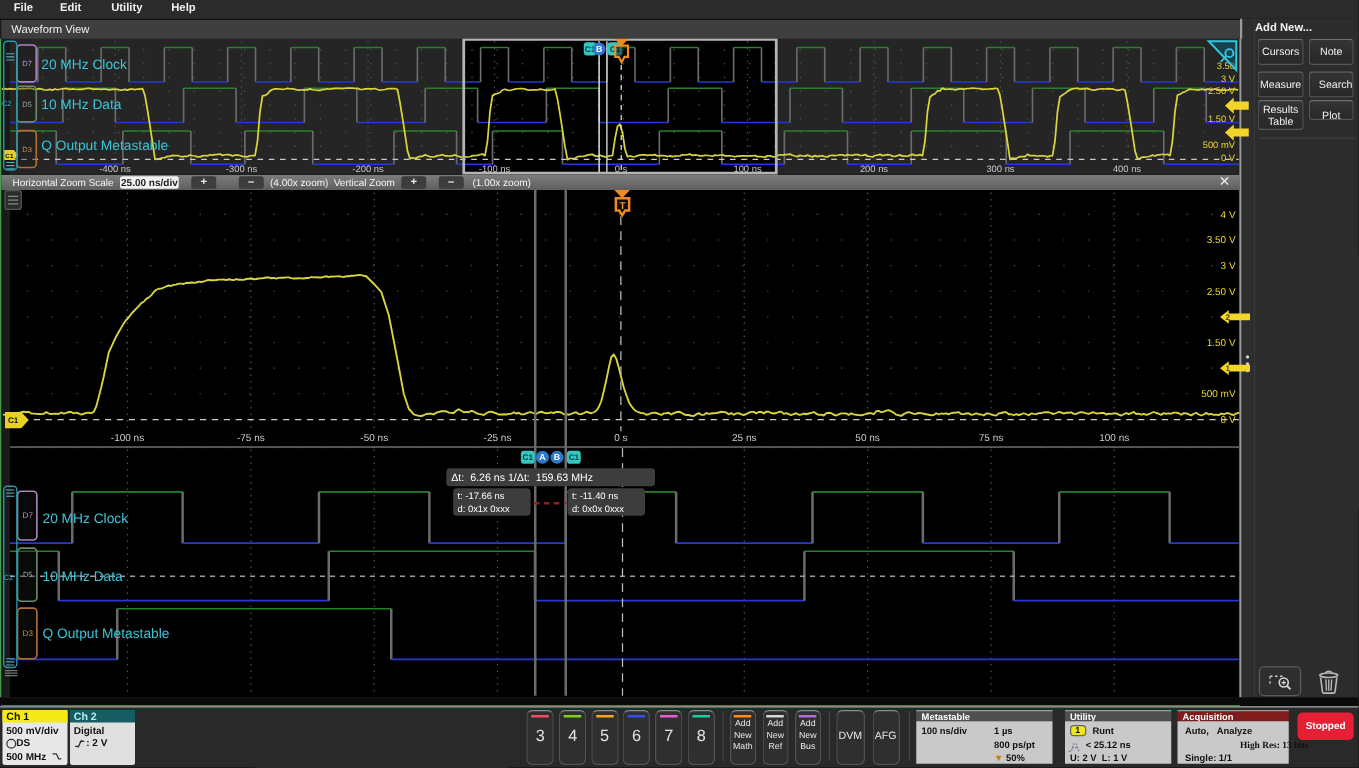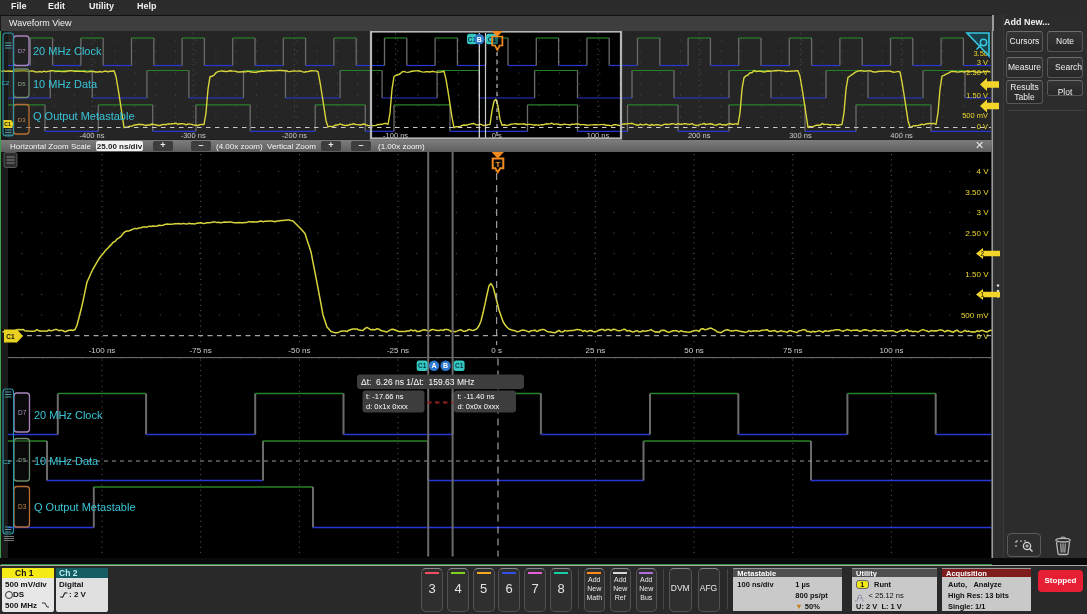--- a/index.html
+++ b/index.html
@@ -1239,21 +1239,21 @@
       <path d="M7.5 9 l1.5 11.5 q0.1 1 1.2 1 h7.6 q1.1 0 1.2 -1 l1.5 -11.5" fill="none" stroke="#b8b8b8" stroke-width="1.3"></path>
       <line x1="11.7" y1="10.5" x2="12.2" y2="19.5" stroke="#b8b8b8" stroke-width="1.1"></line>
       <line x1="14" y1="10.5" x2="14" y2="19.5" stroke="#b8b8b8" stroke-width="1.1"></line>
       <line x1="16.3" y1="10.5" x2="15.8" y2="19.5" stroke="#b8b8b8" stroke-width="1.1"></line>
     </svg>
     <div style="position:absolute;left:0;top:558px;width:1087px;height:56px;background:#292929"></div>
     <div style="position:absolute;left:0;top:558px;width:1087px;height:7px;background:#0a0a0a"></div>
     <div style="position:absolute;left:1px;top:563.6px;width:991px;height:1px;background:#2e8f3c"></div>
     <div style="position:absolute;left:0;top:564.8px;width:1087px;height:1.2px;background:#a8a8a8"></div>
     <div style="position:absolute;left:2px;top:567.5px;width:52px;height:44px;background:#e7e7e7;border-radius:2px"></div>
-    <div style="position:absolute;left:2px;top:567.5px;width:52px;height:10.5px;background:#f4ea16;font-size:8.5px;font-weight:bold;color:#111;padding-left:13px;box-sizing:border-box">Ch 1</div>
+    <div style="position:absolute;left:2px;top:567.5px;width:52px;height:10.5px;background:#f4ea16;font-size:8.5px;font-weight:bold;color:#111;padding-left:3px;box-sizing:border-box">Ch 1</div>
     <div style="position:absolute;left:5px;top:580px;font-size:8px;font-weight:bold;color:#111">500 mV/div</div>
     <div style="position:absolute;left:5px;top:591px;width:6px;height:6px;border:1px solid #333;border-radius:50%"></div>
     <div style="position:absolute;left:13px;top:590px;font-size:8px;font-weight:bold;color:#111">DS</div>
     <div style="position:absolute;left:5px;top:601px;font-size:8px;font-weight:bold;color:#111">500 MHz</div>
     <svg style="position:absolute;left:41px;top:601px" width="9" height="8">
       <path d="M1 2 h3 l2 4 h2" stroke="#333" stroke-width="1" fill="none"></path>
     </svg>
     <div style="position:absolute;left:56px;top:567.5px;width:52px;height:44px;background:#e0e0e0;border-radius:2px"></div>
     <div style="position:absolute;left:56px;top:567.5px;width:52px;height:10.5px;background:#155d63;font-size:8.5px;font-weight:bold;color:#b8eef2;padding-left:3px;box-sizing:border-box">Ch 2</div>
     <div style="position:absolute;left:59px;top:580px;font-size:8px;font-weight:bold;color:#111">Digital</div>
@@ -1299,24 +1299,24 @@
     <div style="position:absolute;left:733.3px;top:577px;width:108.5px;height:33.5px;background:#c9c9c9"></div>
     <div style="position:absolute;left:737.3px;top:579.5px;font-size:7.5px;font-weight:bold;color:#111;white-space:nowrap;">100 ns/div</div>
     <div style="position:absolute;left:795.3px;top:579.5px;font-size:7.5px;font-weight:bold;color:#111;white-space:nowrap;">1 µs</div>
     <div style="position:absolute;left:769px;top:590.5px;font-size:7.5px;font-weight:bold;color:#111;white-space:nowrap;margin-top:32px;">SR: 1.25 GS/s</div>
     <div style="position:absolute;left:795.3px;top:590.5px;font-size:7.5px;font-weight:bold;color:#111;white-space:nowrap;">800 ps/pt</div>
     <div style="position:absolute;left:737.3px;top:601.5px;font-size:7.5px;font-weight:bold;color:#111;white-space:nowrap;margin-top:20px;">RL: 1.25 kpts</div>
     <div style="position:absolute;left:795.3px;top:601.5px;font-size:7.5px;font-weight:bold;color:#111;white-space:nowrap;"><span style="color:#c77f1a">▼</span> 50%</div>
     <div style="position:absolute;left:852px;top:567.5px;width:85px;height:9.5px;background:#4f4f4f;border-top:1px solid #9a9a9a;font-size:7.5px;font-weight:bold;color:#fff;padding-left:4px;box-sizing:border-box">Utility</div>
     <div style="position:absolute;left:852px;top:577px;width:85px;height:33.5px;background:#c9c9c9"></div>
     <div style="position:absolute;left:874px;top:579.5px;font-size:7.5px;font-weight:bold;color:#111;white-space:nowrap;">Runt</div>
-    <div style="position:absolute;left:868.5px;top:590.5px;font-size:7.5px;font-weight:normal;color:#111;white-space:nowrap;">&lt; 25.12 ns</div>
+    <div style="position:absolute;left:868.5px;top:590.5px;font-size:7.5px;font-weight:bold;color:#111;white-space:nowrap;">&lt; 25.12 ns</div>
     <div style="position:absolute;left:856px;top:601.5px;font-size:7.5px;font-weight:bold;color:#111;white-space:nowrap;">U: 2 V&nbsp; L: 1 V</div>
     <div style="position:absolute;left:855.5px;top:580px;width:13.5px;height:8.5px;background:#f2e718;border:1px solid #666;border-radius:3px;font-size:7px;font-weight:bold;color:#111;text-align:center;line-height:8px;box-sizing:border-box">1</div>
     <svg style="position:absolute;left:854px;top:592.5px" width="11" height="9">
       <path d="M1 8 h2 l2 -6 h2 l2 6 h1 M3.5 5 h5" stroke="#7a7aa8" stroke-width="1" fill="none" stroke-dasharray="1.5 1"></path>
     </svg>
     <div style="position:absolute;left:942px;top:567.5px;width:89px;height:9.5px;background:#7f1d1d;border-top:1px solid #9a9a9a;font-size:7.5px;font-weight:bold;color:#fff;padding-left:4px;box-sizing:border-box">Acquisition</div>
     <div style="position:absolute;left:942px;top:577px;width:89px;height:33.5px;background:#c9c9c9"></div>
     <div style="position:absolute;left:948px;top:579.5px;font-size:7.5px;font-weight:bold;color:#111;white-space:nowrap;">Auto,&nbsp;&nbsp;&nbsp;Analyze</div>
-    <div style="position:absolute;left:948px;top:590.5px;font-size:7.5px;font-weight:bold;color:#111;white-space:nowrap;">High Res: 13 bits</div>
+    <div style="position:absolute;left:992px;top:590.5px;font-size:7.5px;font-weight:bold;color:#111;white-space:nowrap;font-family:Liberation Serif, serif;">High Res: 13 bits</div>
     <div style="position:absolute;left:948px;top:601.5px;font-size:7.5px;font-weight:bold;color:#111;white-space:nowrap;">Single: 1/1</div>
     <div style="position:absolute;left:1038px;top:569.5px;width:45px;height:22px;background:#e61f35;border-radius:4px;color:#fff;font-size:8px;font-weight:bold;text-align:center;line-height:22px">Stopped</div>
   </div>
 </body></html>

